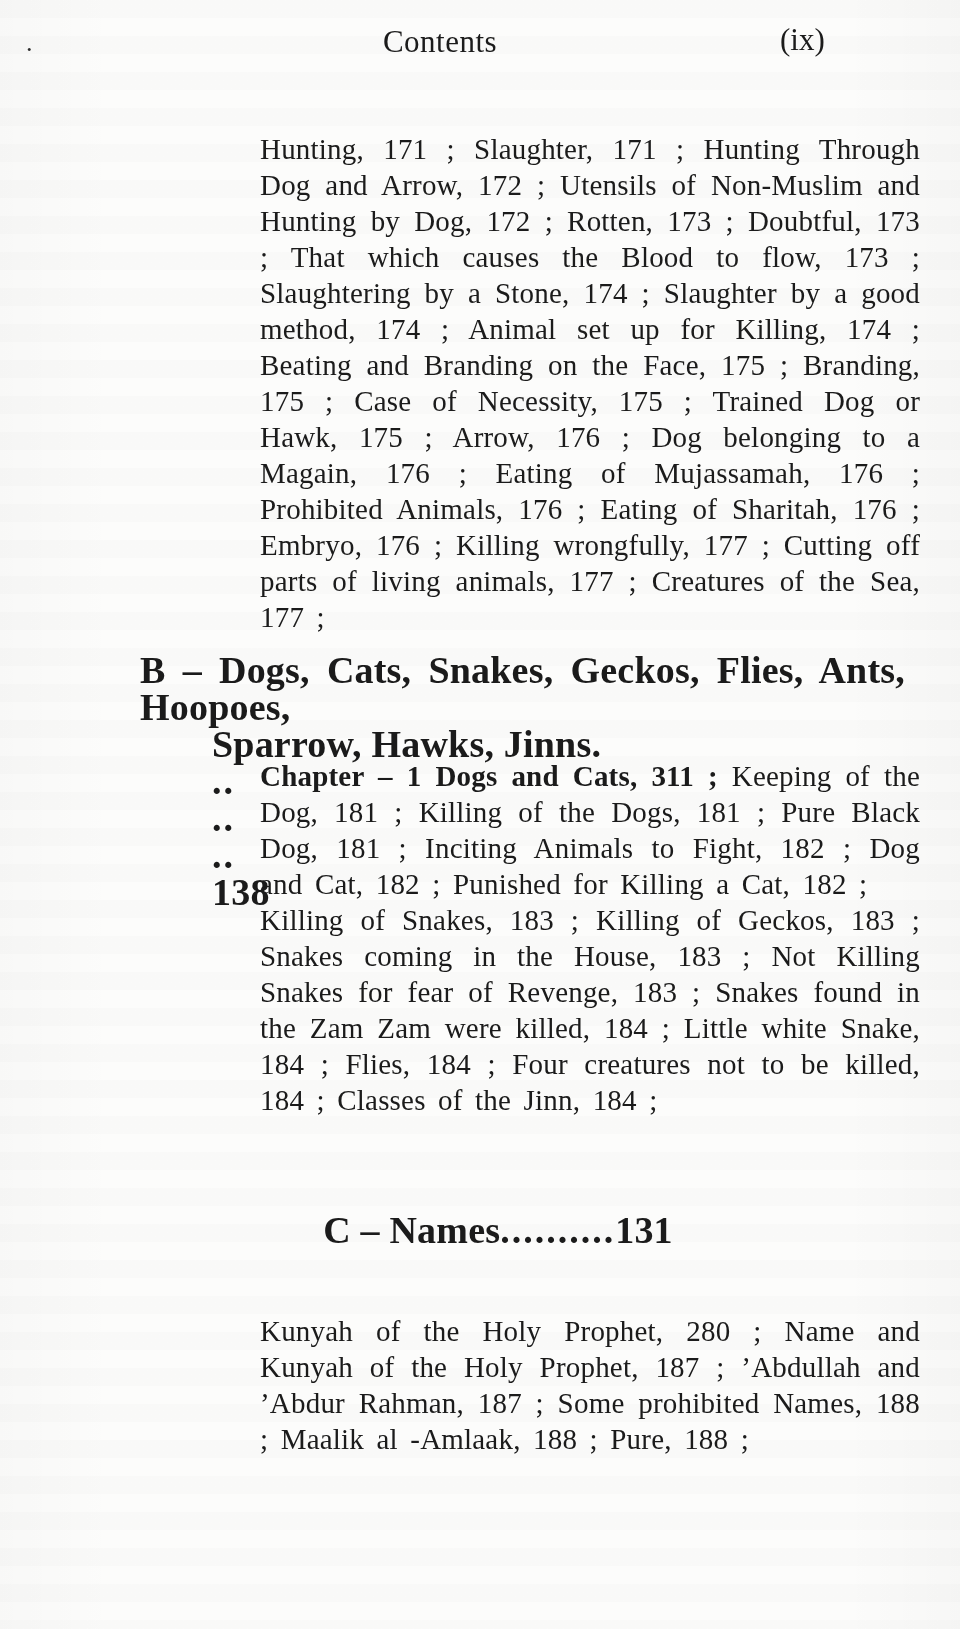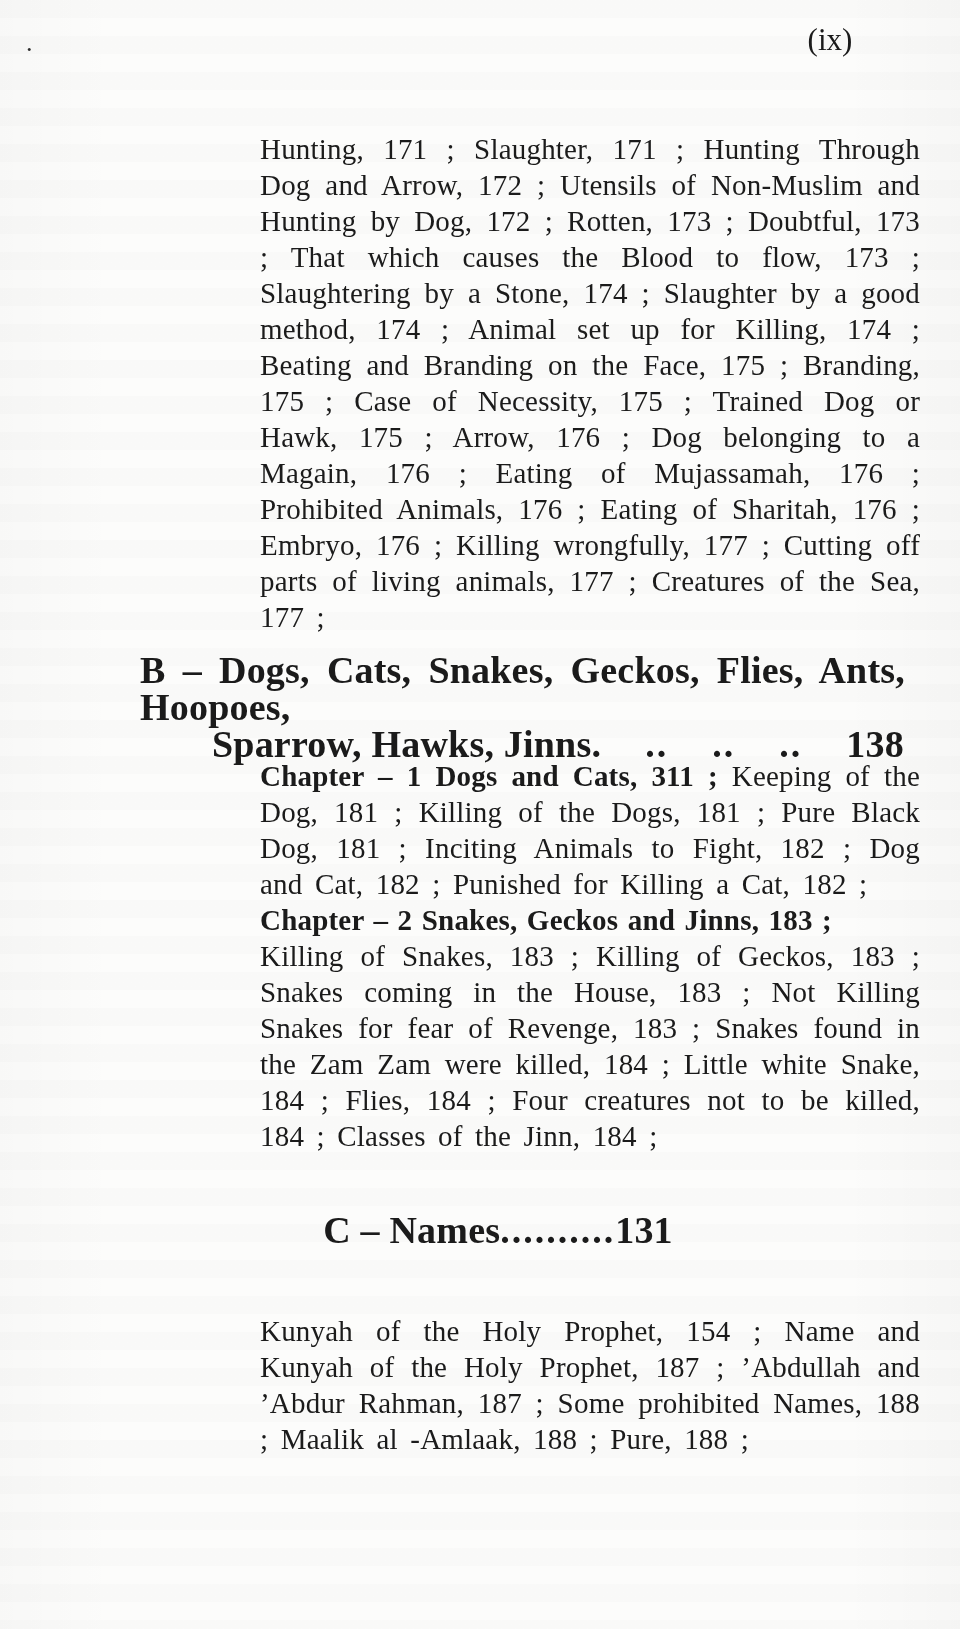--- a/index.html
+++ b/index.html
@@ -40,21 +40,20 @@
     width: 200px;
     text-align: center;
     font-size: 31px;
     letter-spacing: 0.5px;
   }
   .header-pagenum {
     position: absolute;
     left: 780px;
     top: 22px;
     width: 100px;
-    text-align: center;
     font-size: 31px;
   }
   .para {
     position: absolute;
     left: 260px;
     width: 660px;
     font-size: 29px;
     line-height: 36px;
     text-align: justify;
     word-spacing: 5px;
@@ -74,66 +73,67 @@
     text-align: justify;
     text-align-last: justify;
     word-spacing: 2px;
   }
   .heading-line2 {
     margin-left: 72px;
     width: 692px;
     display: flex;
     justify-content: space-between;
     align-items: flex-start;
+    flex-direction: column;
   }
   #chapter-block { top: 758px; }
   .bold-inline { font-weight: bold; }
   .chapter2-line { font-weight: bold; text-align: left; word-spacing: 2px; }
   #heading-c {
     top: 1212px;
     width: 716px;
     display: flex;
     justify-content: center;
     align-items: baseline;
   }
   #para-c { top: 1284px; }
   .leader-dots { font-weight: bold; letter-spacing: 2px; }
 </style>
 </head>
 <body>
 
 <div class="page">
 
   <span class="corner-mark">.</span>
+  <div class="header-title">Contents</div>
   <div class="header-pagenum">(ix)</div>
 
   <p class="para" id="para-a">Hunting, 171 ; Slaughter, 171 ; Hunting Through Dog and Arrow, 172 ; Utensils of Non-Muslim and Hunting by Dog, 172 ; Rotten, 173 ; Doubtful, 173 ; That which causes the Blood to flow, 173 ; Slaughtering by a Stone, 174 ; Slaughter by a good method, 174 ; Animal set up for Killing, 174 ; Beating and Branding on the Face, 175 ; Branding, 175 ; Case of Necessity, 175 ; Trained Dog or Hawk, 175 ; Arrow, 176 ; Dog belonging to a Magain, 176 ; Eating of Mujassamah, 176 ; Prohibited Animals, 176 ; Eating of Sharitah, 176 ; Embryo, 176 ; Killing wrongfully, 177 ; Cutting off parts of living animals, 177 ; Creatures of the Sea, 177 ;</p>
 
   <div class="heading" id="heading-b">
     <div class="heading-line1">B – Dogs, Cats, Snakes, Geckos, Flies, Ants, Hoopoes,</div>
     <div class="heading-line2">
       <span>Sparrow, Hawks, Jinns.</span>
       <span class="leader-dots">..</span>
       <span class="leader-dots">..</span>
       <span class="leader-dots">..</span>
       <span>138</span>
     </div>
   </div>
 
   <div class="para" id="chapter-block">
     <div><span class="bold-inline">Chapter – 1 Dogs and Cats, 311 ;</span> <span>Keeping of the Dog, 181 ; Killing of the Dogs, 181 ; Pure Black Dog, 181 ; Inciting Animals to Fight, 182 ; Dog and Cat, 182 ; Punished for Killing a Cat, 182 ;</span></div>
-    <div class="chapter2-line">Chapter – 2 Snakes, Geckos and Jinns, 183 ;</div>
     <div>Killing of Snakes, 183 ; Killing of Geckos, 183 ; Snakes coming in the House, 183 ; Not Killing Snakes for fear of Revenge, 183 ; Snakes found in the Zam Zam were killed, 184 ; Little white Snake, 184 ; Flies, 184 ; Four creatures not to be killed, 184 ; Classes of the Jinn, 184 ;</div>
   </div>
 
   <div class="heading" id="heading-c">
     <span>C – Names</span>
     <span class="leader-dots">..</span>
     <span class="leader-dots">..</span>
     <span class="leader-dots">..</span>
     <span class="leader-dots">..</span>
     <span class="leader-dots">..</span>
     <span>131</span>
   </div>
 
-  <p class="para" id="para-c">Kunyah of the Holy Prophet, 154 ; Name and Kunyah of the Holy Prophet, 187 ; ’Abdullah and ’Abdur Rahman, 187 ; Some prohibited Names, 188 ; Maalik al -Amlaak, 188 ; Pure, 188 ;</p>
+  <p class="para" id="para-c">Kunyah of the Holy Prophet, 280 ; Name and Kunyah of the Holy Prophet, 187 ; ’Abdullah and ’Abdur Rahman, 187 ; Some prohibited Names, 188 ; Maalik al -Amlaak, 188 ; Pure, 188 ;</p>
 
 </div>
 
 </body></html>

